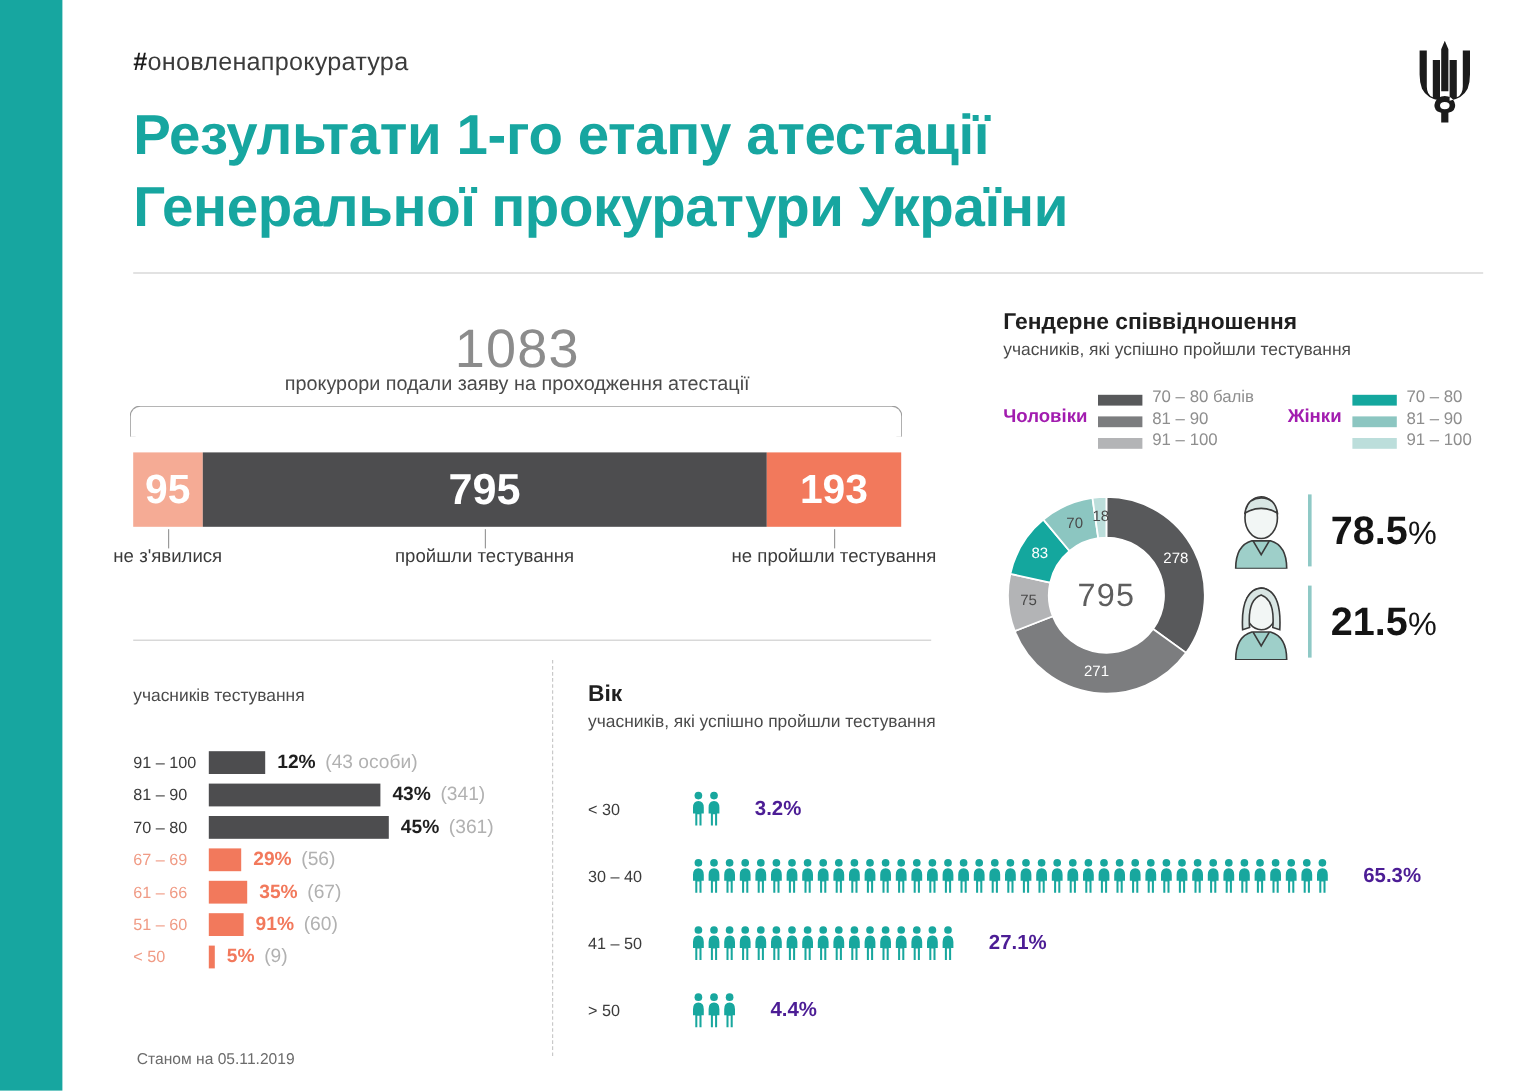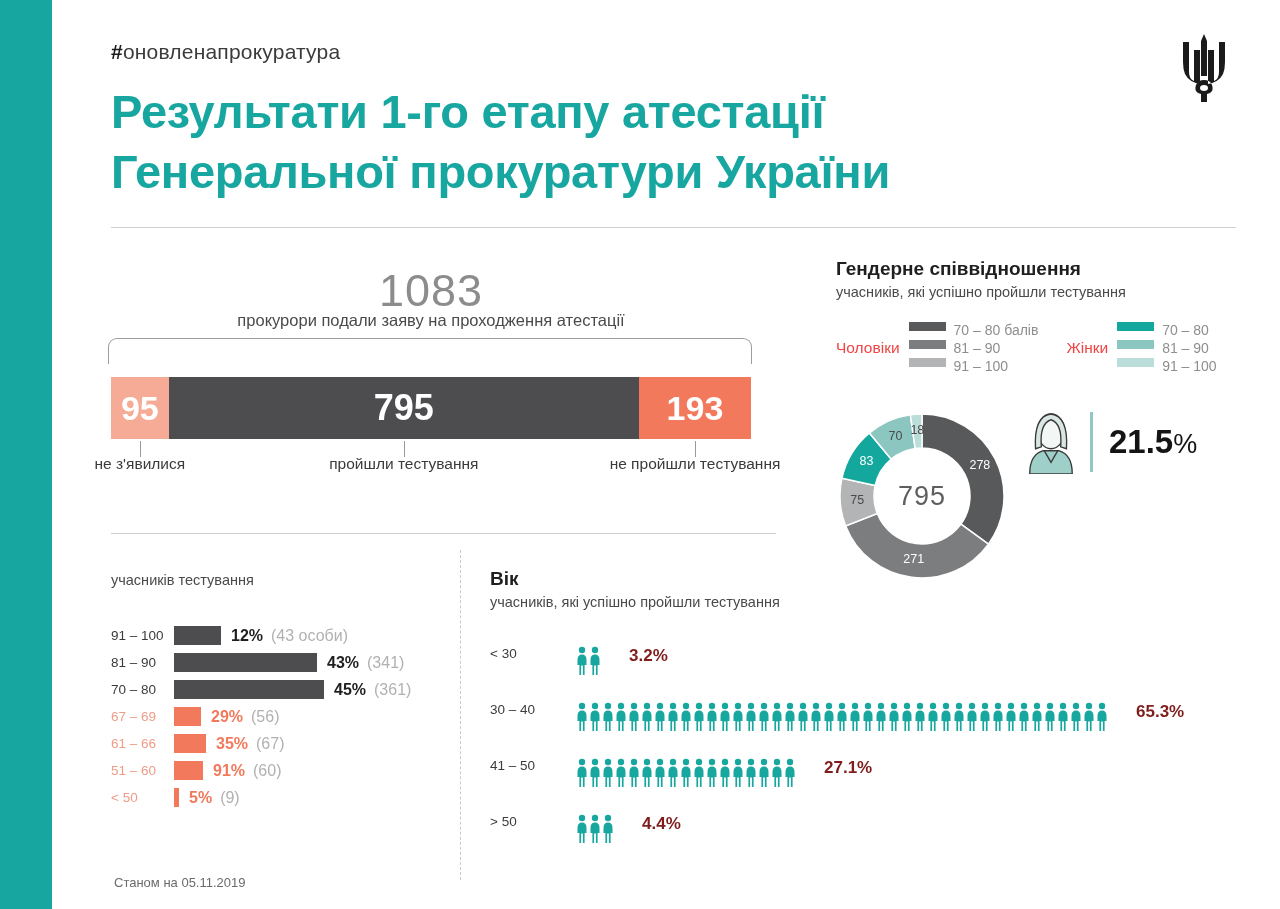--- a/index.html
+++ b/index.html
@@ -87,33 +87,33 @@
   .dark .res-range { color: #3b3b3b; }
   .dark .res-bar  { background: #4d4d4f; }
   .dark .res-pct  { color: #1f1f1f; }
   .sal  .res-range { color: #f09b85; }
   .sal  .res-bar   { background: #f2795c; }
   .sal  .res-pct   { color: #f2795c; }
 
   
   #age-block { position: absolute; left: 490px; top: 568px; width: 760px; }
   .age-rows { margin-top: 36px; }
-  .age-row { display: flex; align-items: flex-start; min-height: 56px; gap: 16px; }
+  .age-row { display: flex; align-items: center; min-height: 56px; gap: 16px; }
   .age-range { width: 70px; font-size: 13.5px; color: #3b3b3b; flex: none; }
   .people { display: flex; align-items: flex-end; gap: 1px; }
-  .age-pct { font-size: 17px; font-weight: 700; color: #7f1d1d; margin-left: 12px;
+  .age-pct { font-size: 17px; font-weight: 700; color: #4c1d95; margin-left: 12px;
              white-space: nowrap; }
 
   
   #gender-block { position: absolute; left: 836px; top: 258px; width: 420px; }
   .legend-wrap { display: flex; margin-top: 22px; gap: 10px; }
   .legend-group { display: flex; align-items: center; gap: 9px; }
-  .legend-name { font-size: 15.5px; font-weight: 400; color: #ef4444; white-space: nowrap; }
+  .legend-name { font-size: 15.5px; font-weight: 700; color: #a21caf; white-space: nowrap; }
   .legend-items { display: flex; flex-direction: column; gap: 2px; }
-  .legend-item { display: flex; align-items: flex-start; gap: 8px; }
+  .legend-item { display: flex; align-items: flex-end; gap: 8px; }
   .legend-sw { width: 37px; height: 9px; flex: none; }
   .legend-lb { font-size: 14px; color: #8e8e8e; white-space: nowrap; }
 
   .donut-wrap { position: absolute; left: 822px; top: 396px; width: 200px; height: 200px; }
   .donut-center {
     position: absolute; left: 0; top: 0; width: 200px; height: 200px;
     display: flex; align-items: center; justify-content: center;
     font-size: 27px; color: #5e5e5e; font-weight: 300; letter-spacing: 1px;
   }
   .donut-lbl { position: absolute; font-size: 12.5px; }
@@ -235,20 +235,30 @@
         <div class="donut-lbl" style="left: 24.4947px; top: 58.1746px; width: 40px; text-align: center; color: rgb(255, 255, 255);">83</div>
         <div class="donut-lbl" style="left: 53.5621px; top: 32.6195px; width: 40px; text-align: center; color: rgb(74, 74, 74);">70</div>
         <div class="donut-lbl" style="left: 75.3804px; top: 27.1644px; width: 40px; text-align: center; color: rgb(74, 74, 74);">18</div>
       </div>
   </div>
 
   <div class="ratio-rows" id="ratio-rows">
       <div class="ratio-row">
         <svg viewBox="0 0 60 66" width="58" height="64">
           <ellipse cx="30" cy="22" rx="14" ry="18" fill="#f2f6f5" stroke="#3a3a3a" stroke-width="1.4"></ellipse>
+          <path d="M16 18 Q18 5 30 5 Q42 5 44 18 L40 16 Q30 12 20 16 Z" fill="#d9e6e4" stroke="#3a3a3a" stroke-width="1.4"></path>
+          <path d="M8 66 Q8 46 22 42 L38 42 Q52 46 52 66 Z" fill="#9ecfc9" stroke="#3a3a3a" stroke-width="1.4"></path>
+          <path d="M23 42 L30 54 L37 42" fill="none" stroke="#3a3a3a" stroke-width="1.4"></path>
+        </svg>
+        <div class="ratio-bar"></div>
+        <div class="ratio-val">78.5<span class="pc">%</span></div>
+      </div>
+      <div class="ratio-row">
+        <svg viewBox="0 0 60 66" width="58" height="64">
+          <ellipse cx="30" cy="22" rx="14" ry="18" fill="#f2f6f5" stroke="#3a3a3a" stroke-width="1.4"></ellipse>
           <path d="M14 40 Q12 6 30 4 Q48 6 46 40 L40 38 Q42 14 30 10 Q18 14 20 38 Z" fill="#d9e6e4" stroke="#3a3a3a" stroke-width="1.4"></path>
           <path d="M8 66 Q8 46 22 42 L38 42 Q52 46 52 66 Z" fill="#9ecfc9" stroke="#3a3a3a" stroke-width="1.4"></path>
           <path d="M23 42 L30 54 L37 42" fill="none" stroke="#3a3a3a" stroke-width="1.4"></path>
         </svg>
         <div class="ratio-bar"></div>
         <div class="ratio-val">21.5<span class="pc">%</span></div>
       </div>
     </div>
 
   <div class="rule-mid"></div>

